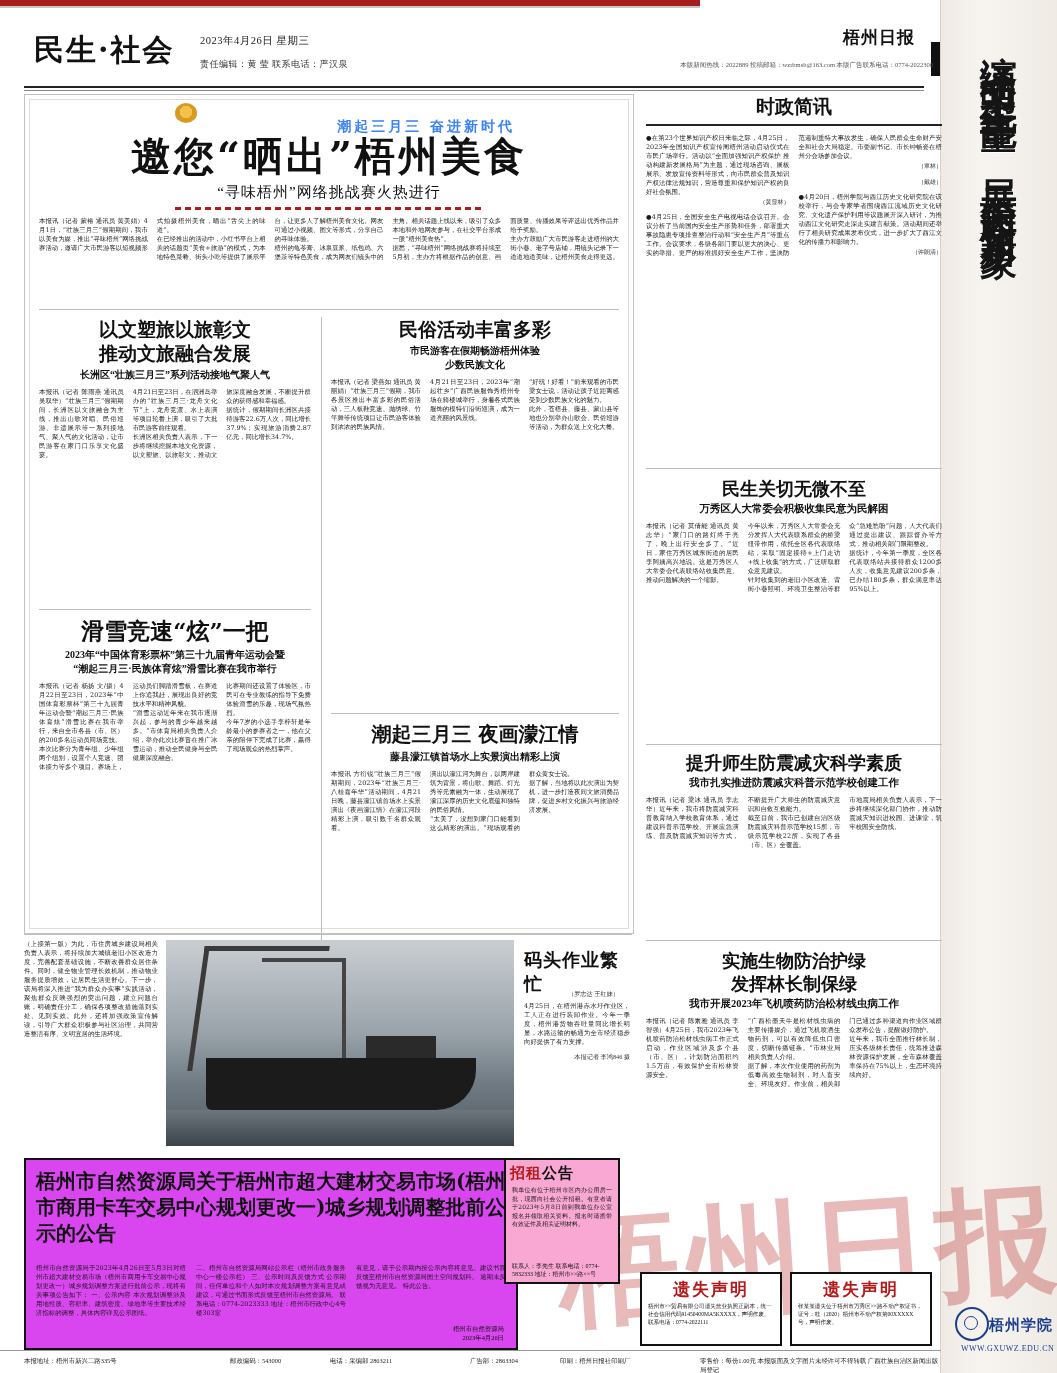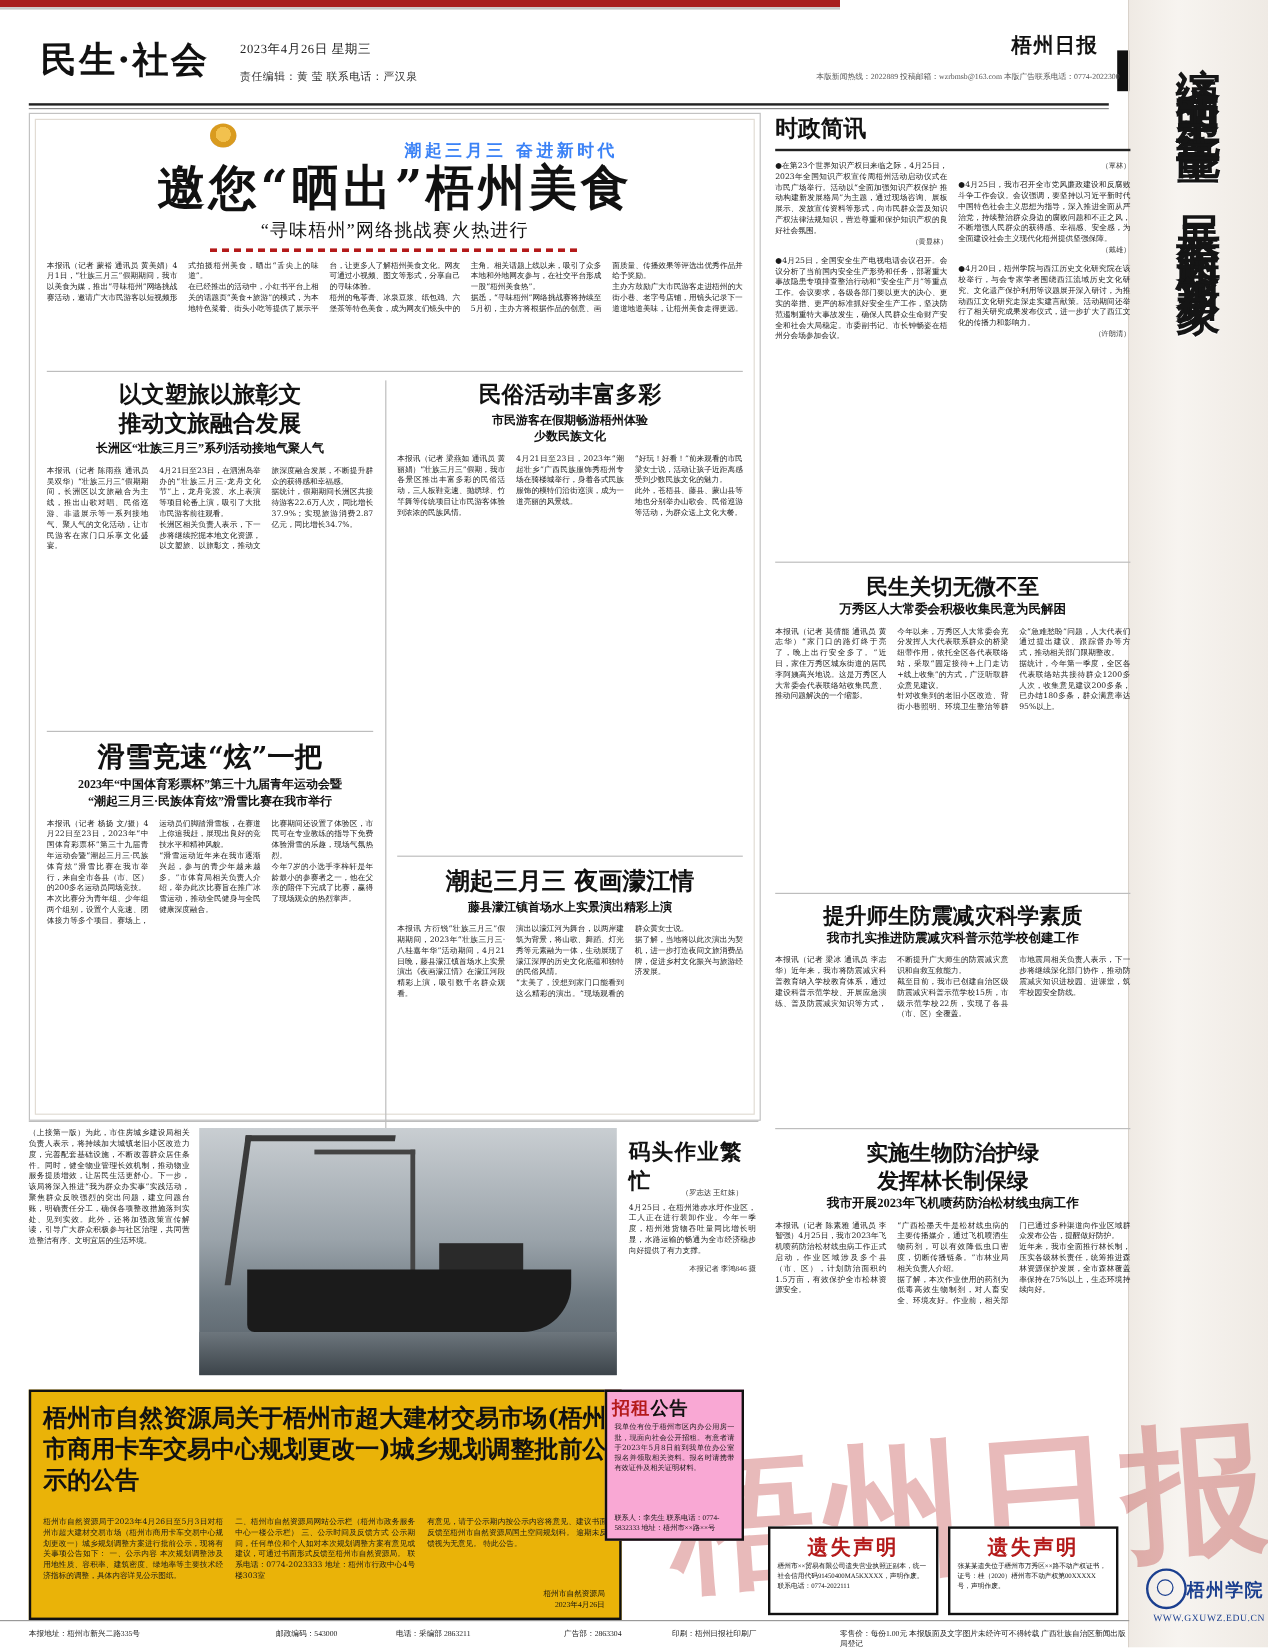--- a/index.html
+++ b/index.html
@@ -161,21 +161,21 @@
   .art-d{position:absolute;left:306px;top:626px;width:288px;height:296px;}
 
   .art-title-2l{font-size:19px;line-height:24px;}
   .art-title-1l{font-size:19px;line-height:24px;}
   .art-sub{font-size:10px;font-weight:bold;text-align:center;line-height:14px;margin-top:3px;}
   .art-body{margin-top:6px;}
 
   
   .midcol{position:absolute;left:646px;top:94px;width:296px;height:838px;}
   .mid-head{
-    font-size:19px;font-weight:bold;text-align:left;
+    font-size:19px;font-weight:bold;text-align:center;
     font-family:Liberation Sans, sans-serif;
   }
   .news-brief-body{margin-top:8px;}
   .brief-item{margin-bottom:7px;}
   .brief-sign{text-align:right;font-size:6px;color:#333;}
 
   
   .photoblock{
     position:absolute;left:24px;top:940px;width:608px;height:212px;
   }
@@ -201,21 +201,21 @@
   .water{position:absolute;left:0;bottom:0;width:348px;height:36px;background:linear-gradient(180deg,#6d767d,#3c444a);}
   .photo-cap{
     position:absolute;left:500px;top:8px;width:106px;height:200px;
   }
   .photo-cap-title{font-size:18px;font-weight:bold;text-align:left;letter-spacing:1px;}
   .left-text-col{position:absolute;left:0;top:0;width:134px;height:206px;}
 
   
   .notice{
     position:absolute;left:24px;top:1158px;width:490px;height:188px;
-    border:2px solid #111;background:#eab308;
+    border:2px solid #111;background:#d946ef;
   }
   .notice-title{
     margin:8px 10px 0 10px;font-size:20px;font-weight:bold;line-height:26px;
     font-family:"DejaVu Serif",serif;
   }
   .notice-body{
     position:absolute;left:10px;top:104px;width:470px;height:72px;
     column-count:3;column-gap:10px;
   }
   .notice-sign{position:absolute;right:12px;bottom:6px;font-size:6.4px;text-align:right;line-height:9px;}
@@ -370,21 +370,20 @@
     <div class="news-brief-body body-col" style="column-count:2;height:352px;">
       <div class="brief-item">
         <div>●在第23个世界知识产权日来临之际，4月25日，2023年全国知识产权宣传周梧州活动启动仪式在市民广场举行。活动以“全面加强知识产权保护 推动构建新发展格局”为主题，通过现场咨询、展板展示、发放宣传资料等形式，向市民群众普及知识产权法律法规知识，营造尊重和保护知识产权的良好社会氛围。</div>
         <div class="brief-sign">（黄显林）</div>
       </div>
       <div class="brief-item">
         <div>●4月25日，全国安全生产电视电话会议召开。会议分析了当前国内安全生产形势和任务，部署重大事故隐患专项排查整治行动和“安全生产月”等重点工作。会议要求，各级各部门要以更大的决心、更实的举措、更严的标准抓好安全生产工作，坚决防范遏制重特大事故发生，确保人民群众生命财产安全和社会大局稳定。市委副书记、市长钟畅姿在梧州分会场参加会议。</div>
         <div class="brief-sign">（覃林）</div>
       </div>
       <div class="brief-item">
-        <div>●4月25日，我市召开全市党风廉政建设和反腐败斗争工作会议。会议强调，要坚持以习近平新时代中国特色社会主义思想为指导，深入推进全面从严治党，持续整治群众身边的腐败问题和不正之风，不断增强人民群众的获得感、幸福感、安全感，为全面建设社会主义现代化梧州提供坚强保障。</div>
         <div class="brief-sign">（戴雄）</div>
       </div>
       <div class="brief-item">
         <div>●4月20日，梧州学院与西江历史文化研究院在该校举行，与会专家学者围绕西江流域历史文化研究、文化遗产保护利用等议题展开深入研讨，为推动西江文化研究走深走实建言献策。活动期间还举行了相关研究成果发布仪式，进一步扩大了西江文化的传播力和影响力。</div>
         <div class="brief-sign">（许朗清）</div>
       </div>
     </div>
   </div>
 
   <div class="sep-line" style="left:646px;top:468px;width:296px;"></div>

